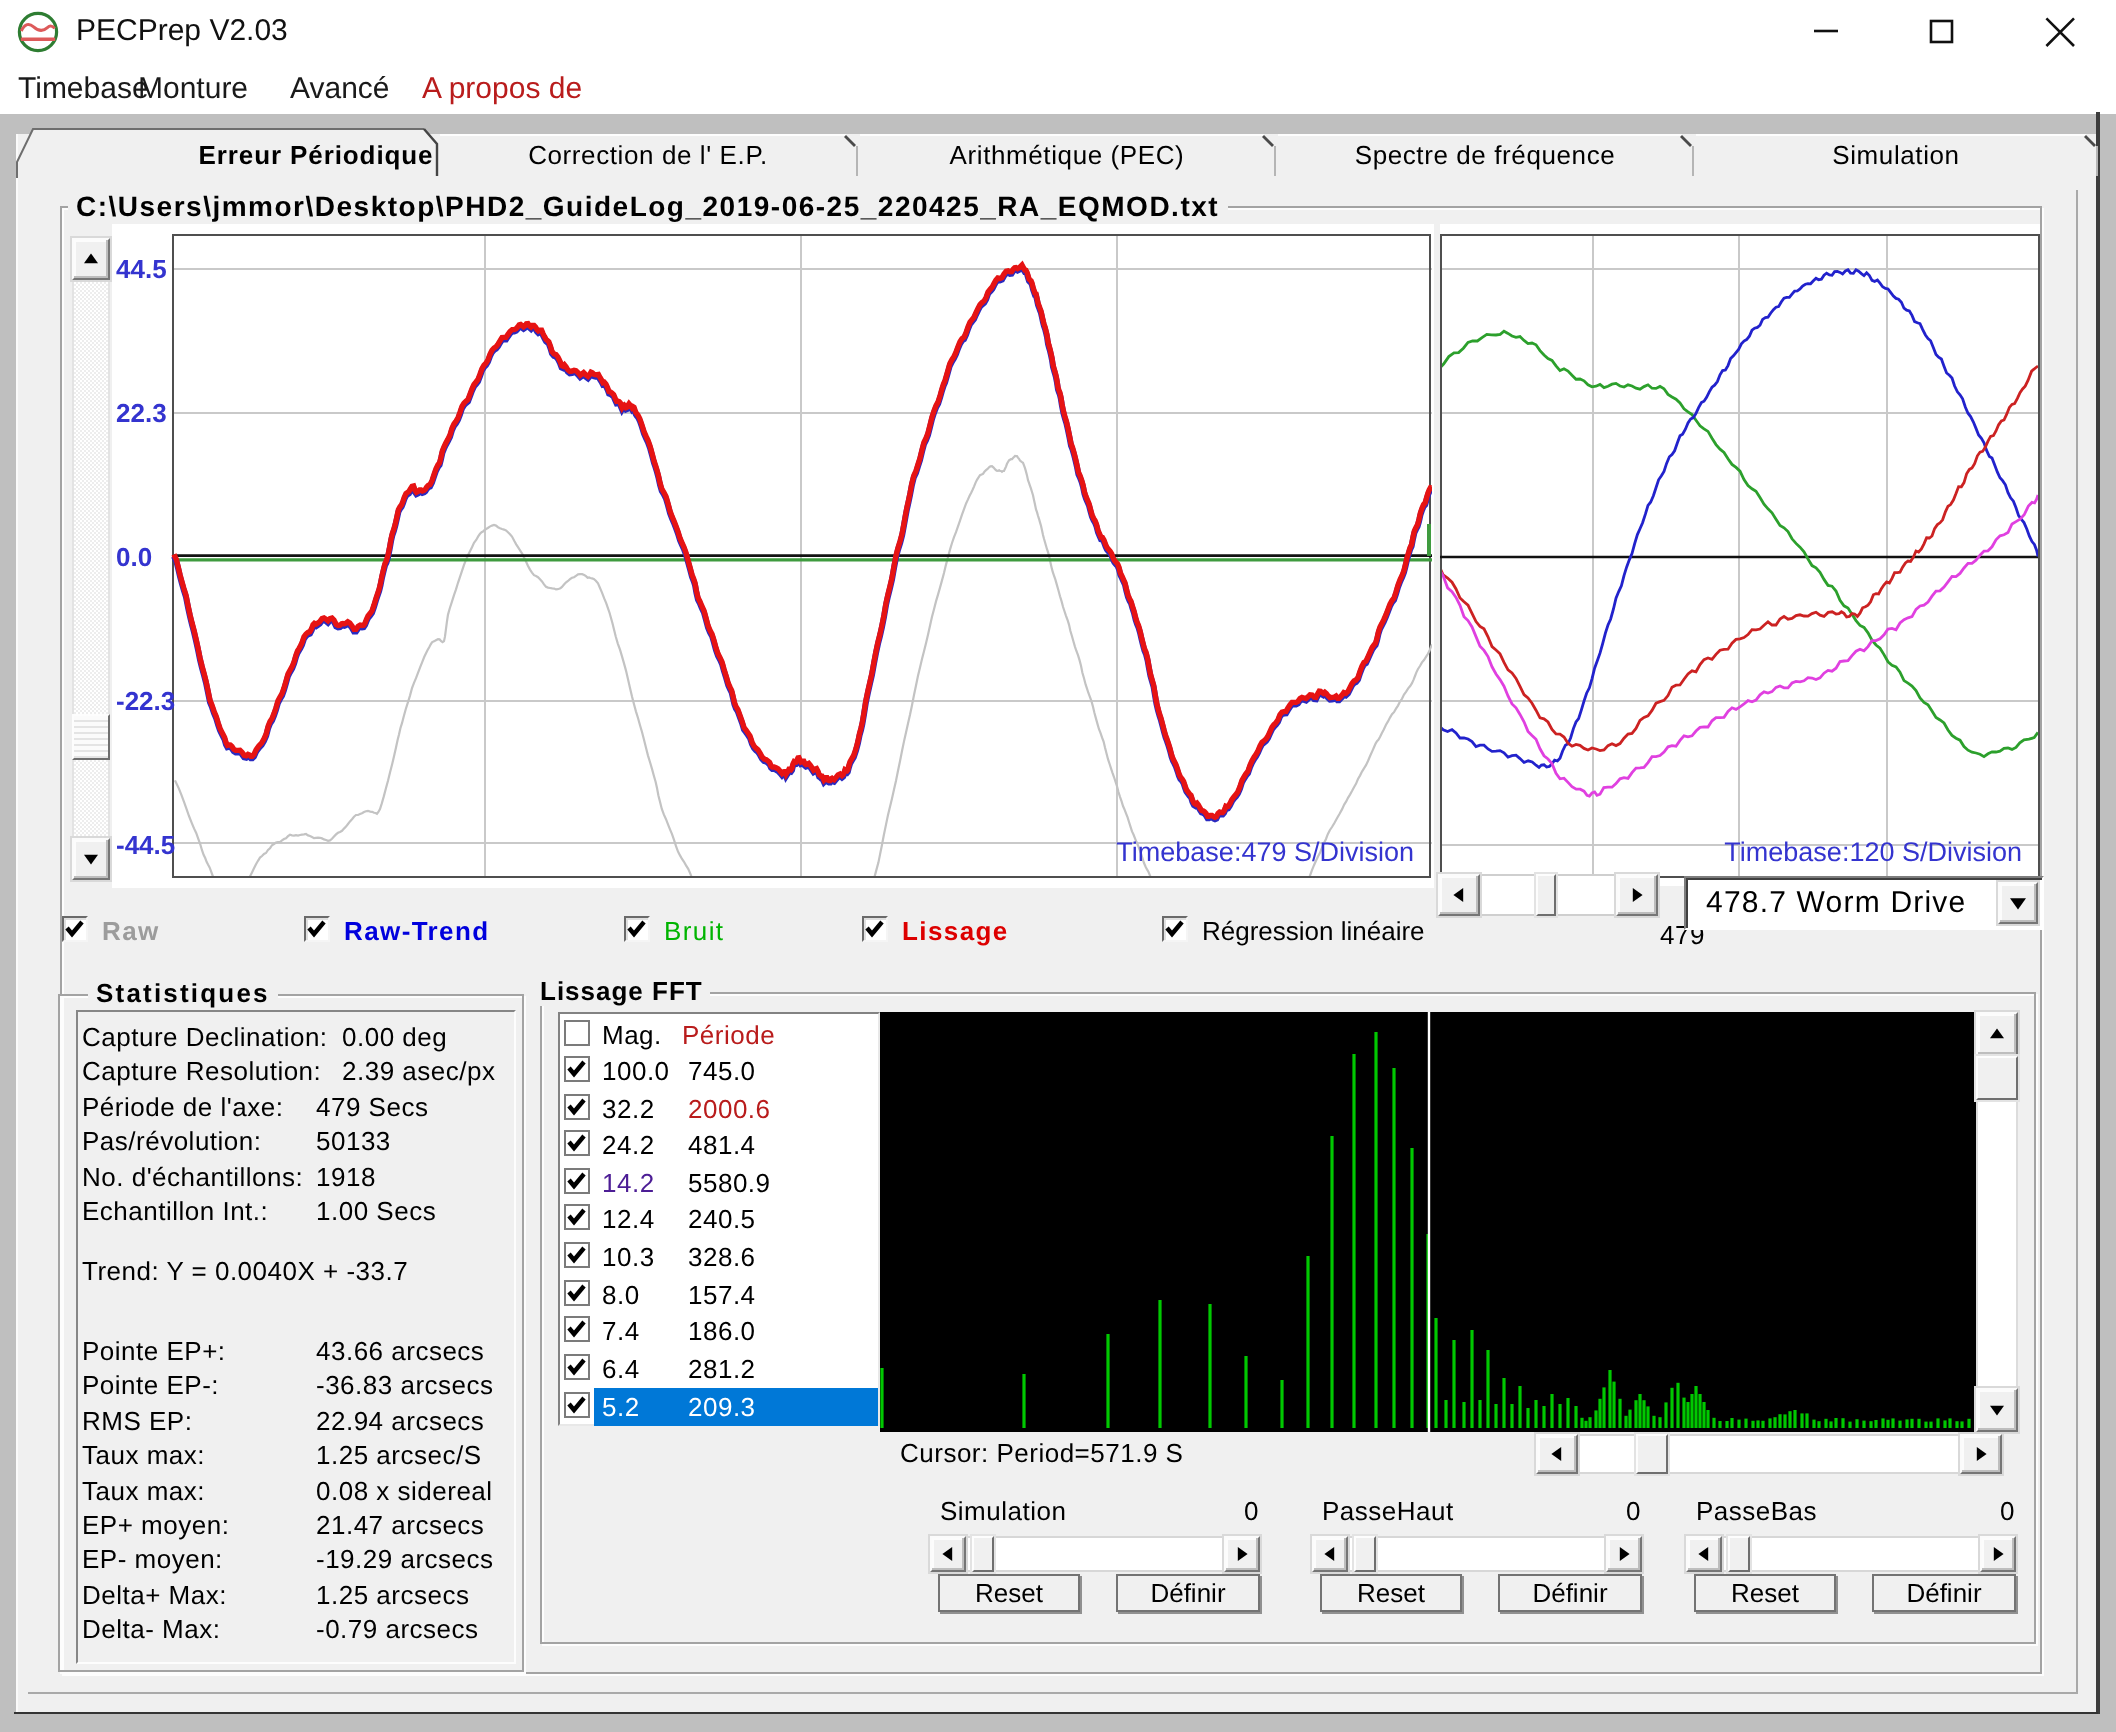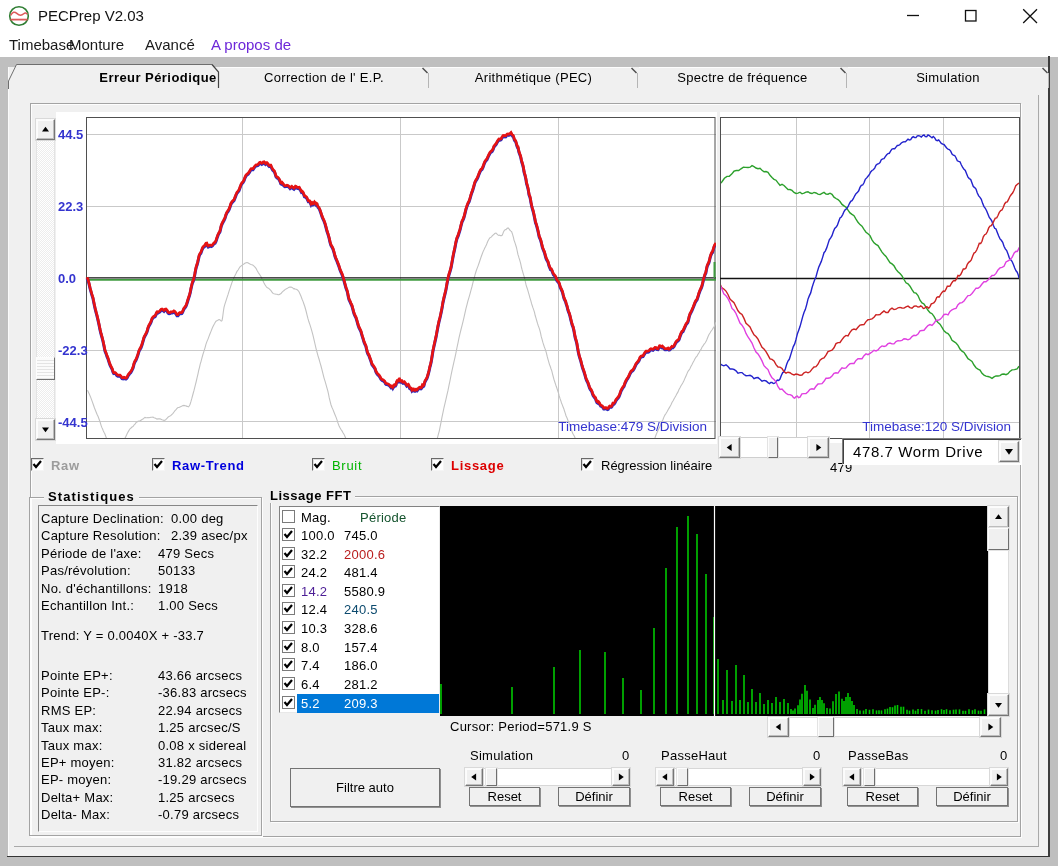--- a/index.html
+++ b/index.html
@@ -23,21 +23,21 @@
 </svg>
 <div class="abs" style="left:38px;top:7px;font-size:15px;color:#111">PECPrep V2.03</div>
 <svg class="abs" style="left:880px;top:0" width="178" height="32">
 <path d="M27,15.5 H39" stroke="#111" stroke-width="1.3"></path>
 <rect x="85.5" y="10.5" width="10.5" height="10.5" fill="none" stroke="#111" stroke-width="1.3"></rect>
 <path d="M143.2,9.2 L157,23 M157,9.2 L143.2,23" stroke="#111" stroke-width="1.3"></path>
 </svg>
 <div class="abs" style="left:9px;top:36px;font-size:15px;color:#1a1a1a">Timebase</div>
 <div class="abs" style="left:69px;top:36px;font-size:15px;color:#1a1a1a">Monture</div>
 <div class="abs" style="left:145px;top:36px;font-size:15px;color:#1a1a1a">Avancé</div>
-<div class="abs" style="left:211px;top:36px;font-size:15px;color:#6d28d9">A propos de</div>
+<div class="abs" style="left:211px;top:36px;font-size:15px;color:#b91c1c">A propos de</div>
 <div class="abs" style="left:8px;top:67px;width:1040px;height:789px;background:#f0f0f0;border-left:1px solid #fafafa"></div>
 <div class="abs" style="left:1048px;top:56px;width:2px;height:801px;background:#3c3c3c"></div>
 <div class="abs" style="left:7px;top:856px;width:1042px;height:1px;background:#333"></div>
 <div class="abs" style="left:1038px;top:95px;width:1px;height:752px;background:#a9a9a9"></div>
 <div class="abs" style="left:14px;top:846px;width:1025px;height:1px;background:#a9a9a9"></div>
 <svg class="abs" style="left:8px;top:63px" width="1041" height="27" viewBox="0 0 1041 27">
       <path d="M0.5,26 L0.5,18 L8.5,1.5 L204,1.5 L210.5,9 L210.5,26" fill="#f0f0f0" stroke="none"></path>
       <path d="M0.5,26 L0.5,18 L8.5,1.5 L204,1.5" fill="none" stroke="#6e6e6e" stroke-width="1"></path>
       <path d="M204,1.5 L210.5,9 L210.5,25" fill="none" stroke="#444" stroke-width="1.2"></path>
       <rect x="212" y="4" width="208" height="22" fill="#f0f0f0"></rect>
@@ -56,20 +56,21 @@
       <path d="M840,4.5 L1035,4.5" stroke="#fdfdfd" stroke-width="1"></path>
       <path d="M1034.5,5 L1039.5,10" fill="none" stroke="#4a4a4a" stroke-width="1.4"></path>
       <path d="M1040.5,10 L1040.5,25" fill="none" stroke="#b5b5b5" stroke-width="1"></path>
     </svg>
 <div class="abs" style="left:97px;top:70px;width:122px;text-align:center;font-size:13px;font-weight:bold;letter-spacing:0.45px;color:#000">Erreur Périodique</div>
 <div class="abs" style="left:219px;top:70px;width:210px;text-align:center;font-size:13px;font-weight:normal;letter-spacing:0.3px;color:#000">Correction de l' E.P.</div>
 <div class="abs" style="left:429px;top:70px;width:209px;text-align:center;font-size:13px;font-weight:normal;letter-spacing:0.3px;color:#000">Arithmétique (PEC)</div>
 <div class="abs" style="left:638px;top:70px;width:209px;text-align:center;font-size:13px;font-weight:normal;letter-spacing:0.3px;color:#000">Spectre de fréquence</div>
 <div class="abs" style="left:847px;top:70px;width:202px;text-align:center;font-size:13px;font-weight:normal;letter-spacing:0.3px;color:#000">Simulation</div>
 <div class="groove" style="left:30px;top:103px;width:991px;height:734px"></div>
+<div class="gtitle" style="left:34px;top:96px;font-size:14px;letter-spacing:0.75px">C:\Users\jmmor\Desktop\PHD2_GuideLog_2019-06-25_220425_RA_EQMOD.txt</div>
 <div class="abs" style="left:56px;top:112px;width:661px;height:332px;background:#fff"></div>
 <svg class="abs" style="left:56px;top:112px" width="661" height="332" viewBox="0 0 661 332">
       <defs>
         <clipPath id="lp">
           <rect x="29" y="6" width="631" height="320"></rect>
         </clipPath>
       </defs>
       <path d="M186.5,5 V326" stroke="#c9c9c9" stroke-width="1"></path>
       <path d="M344.5,5 V326" stroke="#c9c9c9" stroke-width="1"></path>
       <path d="M502.5,5 V326" stroke="#c9c9c9" stroke-width="1"></path>
@@ -203,33 +204,33 @@
 <div class="txt" style="left:158px;top:668px">43.66 arcsecs</div>
 <div class="txt" style="left:41px;top:685px">Pointe EP-:</div>
 <div class="txt" style="left:158px;top:685px">-36.83 arcsecs</div>
 <div class="txt" style="left:41px;top:703px">RMS EP:</div>
 <div class="txt" style="left:158px;top:703px">22.94 arcsecs</div>
 <div class="txt" style="left:41px;top:720px">Taux max:</div>
 <div class="txt" style="left:158px;top:720px">1.25 arcsec/S</div>
 <div class="txt" style="left:41px;top:738px">Taux max:</div>
 <div class="txt" style="left:158px;top:738px">0.08 x sidereal</div>
 <div class="txt" style="left:41px;top:755px">EP+ moyen:</div>
-<div class="txt" style="left:158px;top:755px">31.82 arcsecs</div>
+<div class="txt" style="left:158px;top:755px">21.47 arcsecs</div>
 <div class="txt" style="left:41px;top:772px">EP- moyen:</div>
 <div class="txt" style="left:158px;top:772px">-19.29 arcsecs</div>
 <div class="txt" style="left:41px;top:790px">Delta+ Max:</div>
 <div class="txt" style="left:158px;top:790px">1.25 arcsecs</div>
 <div class="txt" style="left:41px;top:807px">Delta- Max:</div>
 <div class="txt" style="left:158px;top:807px">-0.79 arcsecs</div>
 <div class="groove" style="left:270px;top:496px;width:748px;height:326px"></div>
 <div class="gtitle" style="left:266px;top:489px;letter-spacing:0.5px">Lissage FFT</div>
 <div class="abs" style="left:279px;top:506px;width:161px;height:207px;background:#fff;border:1px solid;border-color:#828282 #e8e8e8 #e8e8e8 #828282"></div>
 <div class="abs" style="left:282px;top:510px;width:13px;height:13px;background:#fff;border:1px solid #7b7b7b"></div>
 <div class="txt" style="left:301px;top:510px;color:#000">Mag.</div>
-<div class="txt" style="left:360px;top:510px;color:#14532d">Période</div>
+<div class="txt" style="left:341px;top:510px;color:#b91c1c">Période</div>
 <div class="abs" style="left:282px;top:528px;width:13px;height:13px;background:#fff;border:1px solid #7b7b7b"></div>
 <svg class="abs" style="left:282px;top:528px" width="13" height="13">
       <path d="M2.5,6 L5,9 L10,3" fill="none" stroke="#000" stroke-width="2.2"></path>
     </svg>
 <div class="txt" style="left:301px;top:528px;color:#000">100.0</div>
 <div class="txt" style="left:344px;top:528px;color:#000">745.0</div>
 <div class="abs" style="left:282px;top:547px;width:13px;height:13px;background:#fff;border:1px solid #7b7b7b"></div>
 <svg class="abs" style="left:282px;top:547px" width="13" height="13">
       <path d="M2.5,6 L5,9 L10,3" fill="none" stroke="#000" stroke-width="2.2"></path>
     </svg>
@@ -245,21 +246,21 @@
 <svg class="abs" style="left:282px;top:584px" width="13" height="13">
       <path d="M2.5,6 L5,9 L10,3" fill="none" stroke="#000" stroke-width="2.2"></path>
     </svg>
 <div class="txt" style="left:301px;top:584px;color:#4c1d95">14.2</div>
 <div class="txt" style="left:344px;top:584px;color:#000">5580.9</div>
 <div class="abs" style="left:282px;top:602px;width:13px;height:13px;background:#fff;border:1px solid #7b7b7b"></div>
 <svg class="abs" style="left:282px;top:602px" width="13" height="13">
       <path d="M2.5,6 L5,9 L10,3" fill="none" stroke="#000" stroke-width="2.2"></path>
     </svg>
 <div class="txt" style="left:301px;top:602px;color:#000">12.4</div>
-<div class="txt" style="left:344px;top:602px;color:#0c4a6e">240.5</div>
+<div class="txt" style="left:344px;top:602px;color:#000000">240.5</div>
 <div class="abs" style="left:282px;top:621px;width:13px;height:13px;background:#fff;border:1px solid #7b7b7b"></div>
 <svg class="abs" style="left:282px;top:621px" width="13" height="13">
       <path d="M2.5,6 L5,9 L10,3" fill="none" stroke="#000" stroke-width="2.2"></path>
     </svg>
 <div class="txt" style="left:301px;top:621px;color:#000">10.3</div>
 <div class="txt" style="left:344px;top:621px;color:#000">328.6</div>
 <div class="abs" style="left:282px;top:640px;width:13px;height:13px;background:#fff;border:1px solid #7b7b7b"></div>
 <svg class="abs" style="left:282px;top:640px" width="13" height="13">
       <path d="M2.5,6 L5,9 L10,3" fill="none" stroke="#000" stroke-width="2.2"></path>
     </svg>
@@ -410,21 +411,20 @@
       <svg width="19" height="18">
         <polygon points="11.6,5.5 11.6,12.5 6.699999999999999,9.0" fill="#000"></polygon>
       </svg>
     </div>
 <div class="b3" style="left:980px;top:717px;width:21px;height:20px">
       <svg width="19" height="18">
         <polygon points="7.4,5.5 7.4,12.5 12.3,9.0" fill="#000"></polygon>
       </svg>
     </div>
 <div class="thumb" style="left:818px;top:717px;width:16px;height:20px"></div>
-<div class="btn" style="left:290px;top:768px;width:150px;height:39px">Filtre auto</div>
 <div class="txt" style="left:470px;top:748px">Simulation</div>
     <div class="txt" style="left:622px;top:748px">0</div>
     <div class="abs" style="left:465px;top:768px;width:165px;height:18px;background:#fff;box-shadow:inset 0 0 0 1px #d7d7d7"></div>
     <div class="b3" style="left:465px;top:768px;width:18px;height:18px">
       <svg width="16" height="16">
         <polygon points="10.1,4.5 10.1,11.5 5.199999999999999,8.0" fill="#000"></polygon>
       </svg>
     </div>
     <div class="b3" style="left:612px;top:768px;width:18px;height:18px">
       <svg width="16" height="16">

